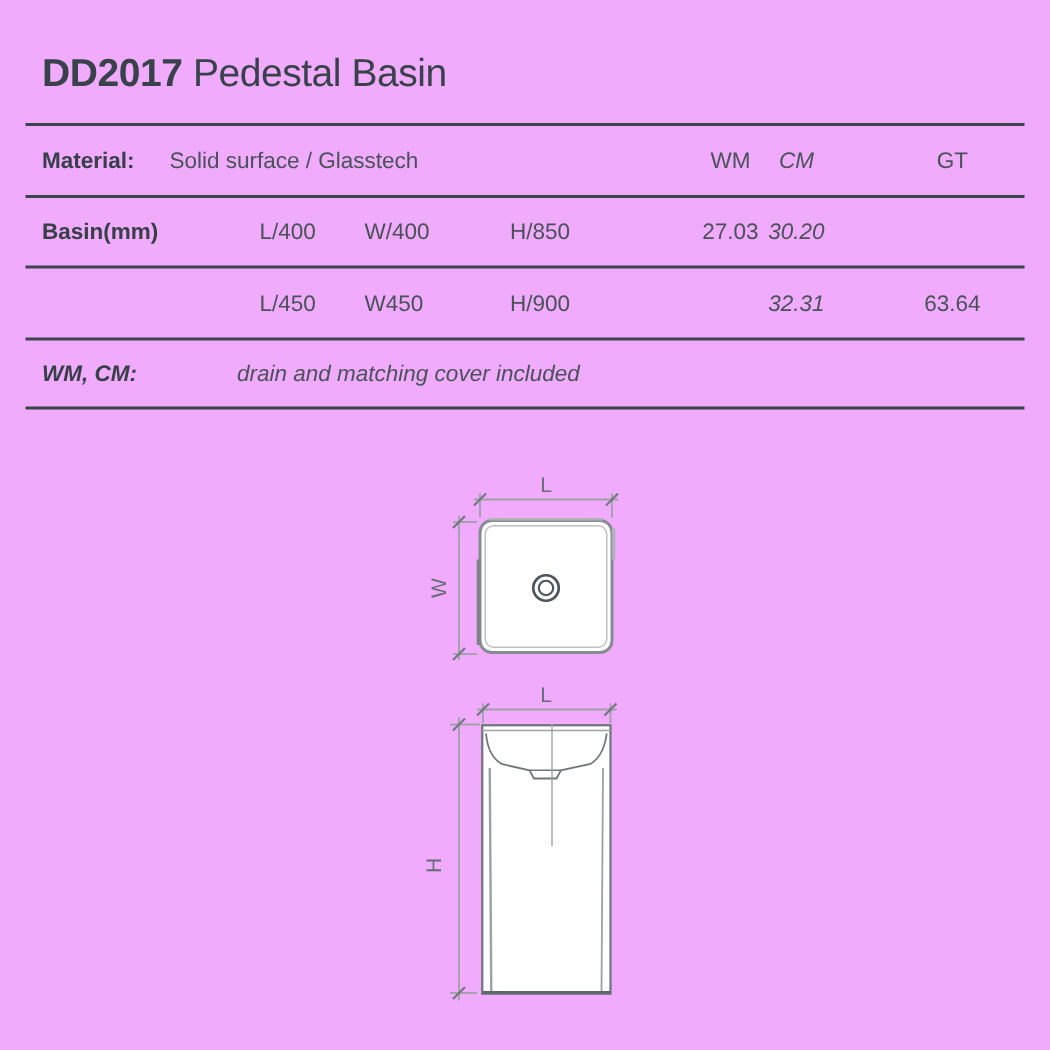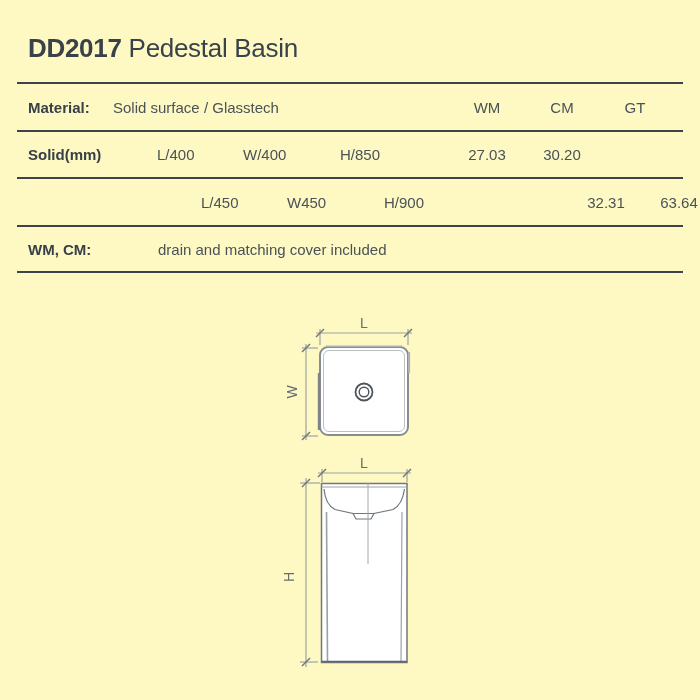--- a/index.html
+++ b/index.html
@@ -1,21 +1,21 @@
 <!DOCTYPE html>
 <html><head>
 <meta charset="utf-8">
 <style>
   * { margin: 0; padding: 0; box-sizing: border-box; }
   html, body { background: #ffffff; }
   .page {
     position: relative;
     width: 700px;
     height: 700px;
-    background: #fef9c3;
+    background: #f0abfc;
     font-family: "Liberation Sans", sans-serif;
     color: #454d54;
     overflow: hidden;
   }
   .title {
     position: absolute;
     left: 28px;
     top: 33px;
     font-size: 26px;
     letter-spacing: -0.3px;
@@ -41,30 +41,30 @@
   .t-row {
     position: absolute;
     left: 0;
     width: 621px;
     font-size: 15px;
     color: #4a5258;
   }
   .t-row .cell { position: absolute; top: 0; height: 100%; display: flex; align-items: center; white-space: nowrap; }
   .row-material { top: 84px;  height: 46px; }
   .row-size1    { top: 132px; height: 45px; }
-  .row-size2    { top: 179px; height: 46px; margin-left: 44px; }
-  .row-note     { top: 227px; height: 44px; }
+  .row-size2    { top: 179px; height: 46px; }
+  .row-note     { top: 227px; height: 44px; font-style: italic; }
 
   .c-label { left: 28px; font-weight: 700; color: #373f47; }
   .c-matval { left: 113px; }
-  .c-l { left: 157px; }
+  .c-l { left: 173px; }
   .c-w { left: 243px; }
   .c-h { left: 340px; }
   .c-wm { left: 454px; width: 66px; justify-content: center; }
-  .c-cm { left: 529px; width: 66px; justify-content: center; }
+  .c-cm { left: 498px; width: 66px; justify-content: center; font-style: italic; }
   .c-gt { left: 602px; width: 66px; justify-content: center; text-align: center; }
   .c-noteval { left: 158px; }
 
   .drawing-layer {
     position: absolute;
     left: 0; top: 0;
     width: 700px; height: 700px;
   }
   .dim-text {
     font-family: "Liberation Sans", sans-serif;
@@ -89,21 +89,21 @@
 
   <div class="t-row row-material">
     <div class="cell c-label">Material:</div>
     <div class="cell c-matval">Solid surface / Glasstech</div>
     <div class="cell c-wm">WM</div>
     <div class="cell c-cm">CM</div>
     <div class="cell c-gt">GT</div>
   </div>
 
   <div class="t-row row-size1">
-    <div class="cell c-label">Solid(mm)</div>
+    <div class="cell c-label">Basin(mm)</div>
     <div class="cell c-l">L/400</div>
     <div class="cell c-w">W/400</div>
     <div class="cell c-h">H/850</div>
     <div class="cell c-wm">27.03</div>
     <div class="cell c-cm">30.20</div>
   </div>
 
   <div class="t-row row-size2">
     <div class="cell c-l">L/450</div>
     <div class="cell c-w">W450</div>

